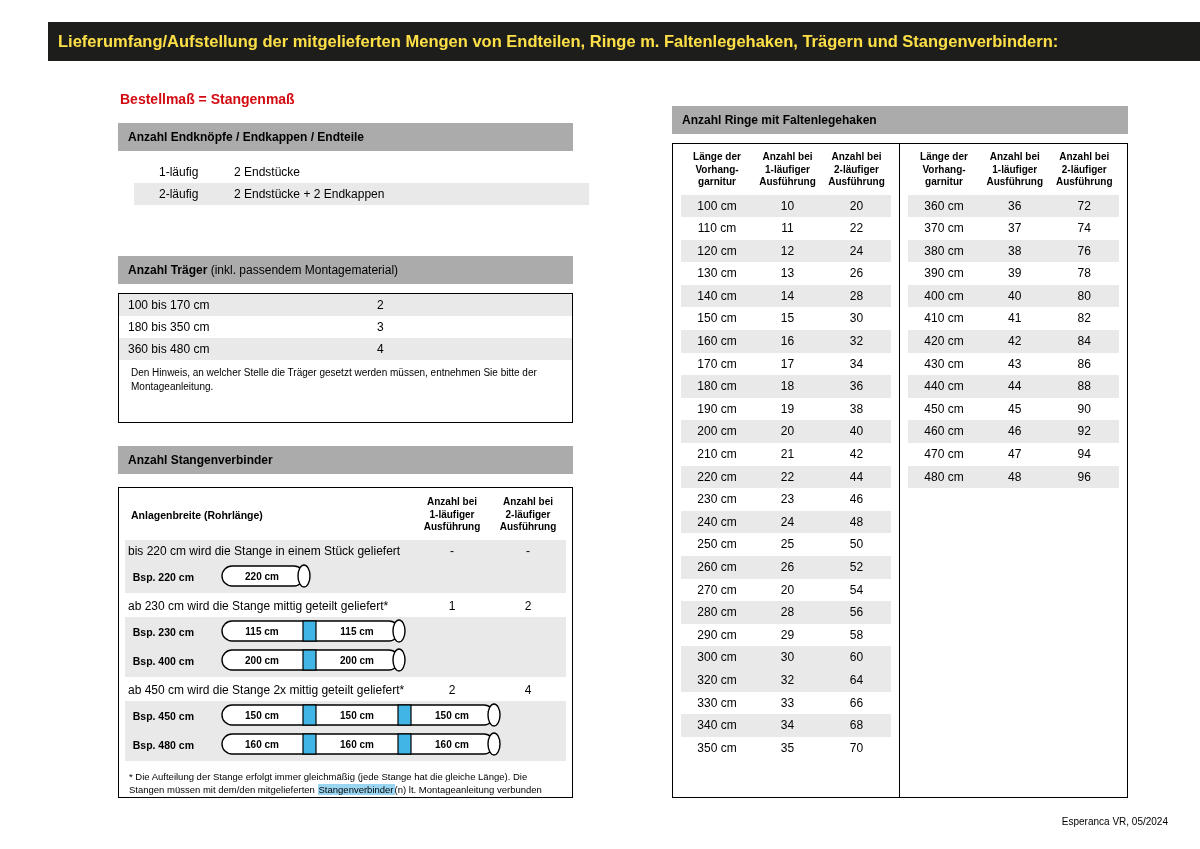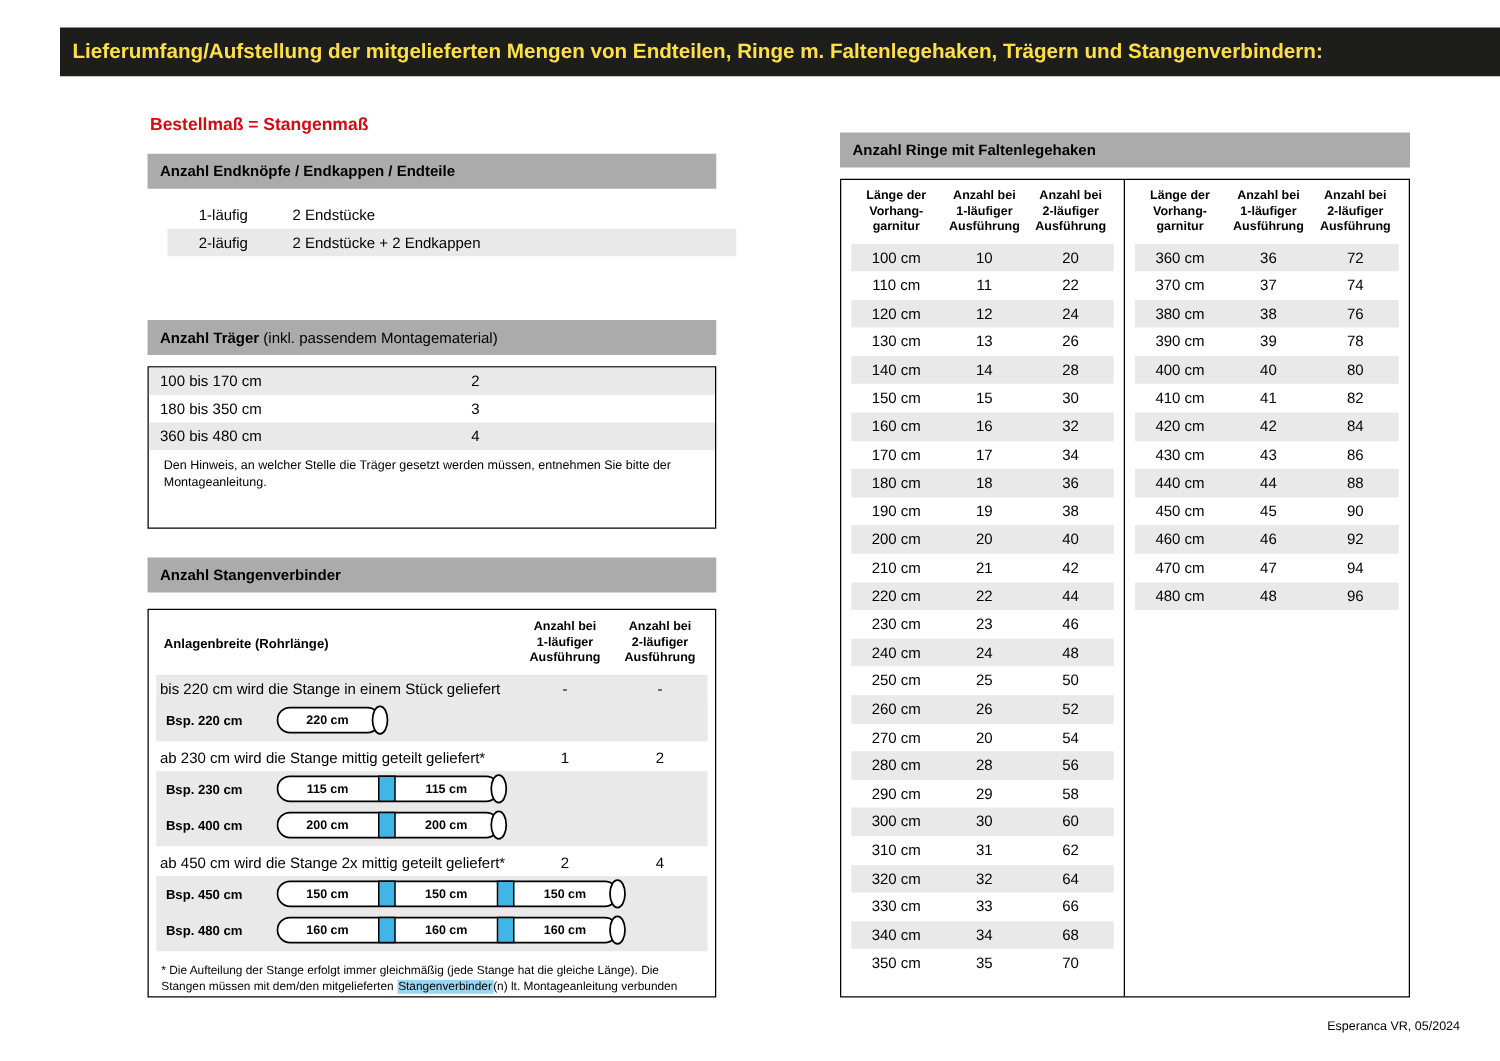--- a/index.html
+++ b/index.html
@@ -332,25 +332,20 @@
           <div class="rings-row">
             <div>290 cm</div>
             <div>29</div>
             <div>58</div>
           </div>
           <div class="rings-row shaded">
             <div>300 cm</div>
             <div>30</div>
             <div>60</div>
           </div>
-          <div class="rings-row">
-            <div>310 cm</div>
-            <div>31</div>
-            <div>62</div>
-          </div>
           <div class="rings-row shaded">
             <div>320 cm</div>
             <div>32</div>
             <div>64</div>
           </div>
           <div class="rings-row">
             <div>330 cm</div>
             <div>33</div>
             <div>66</div>
           </div>

